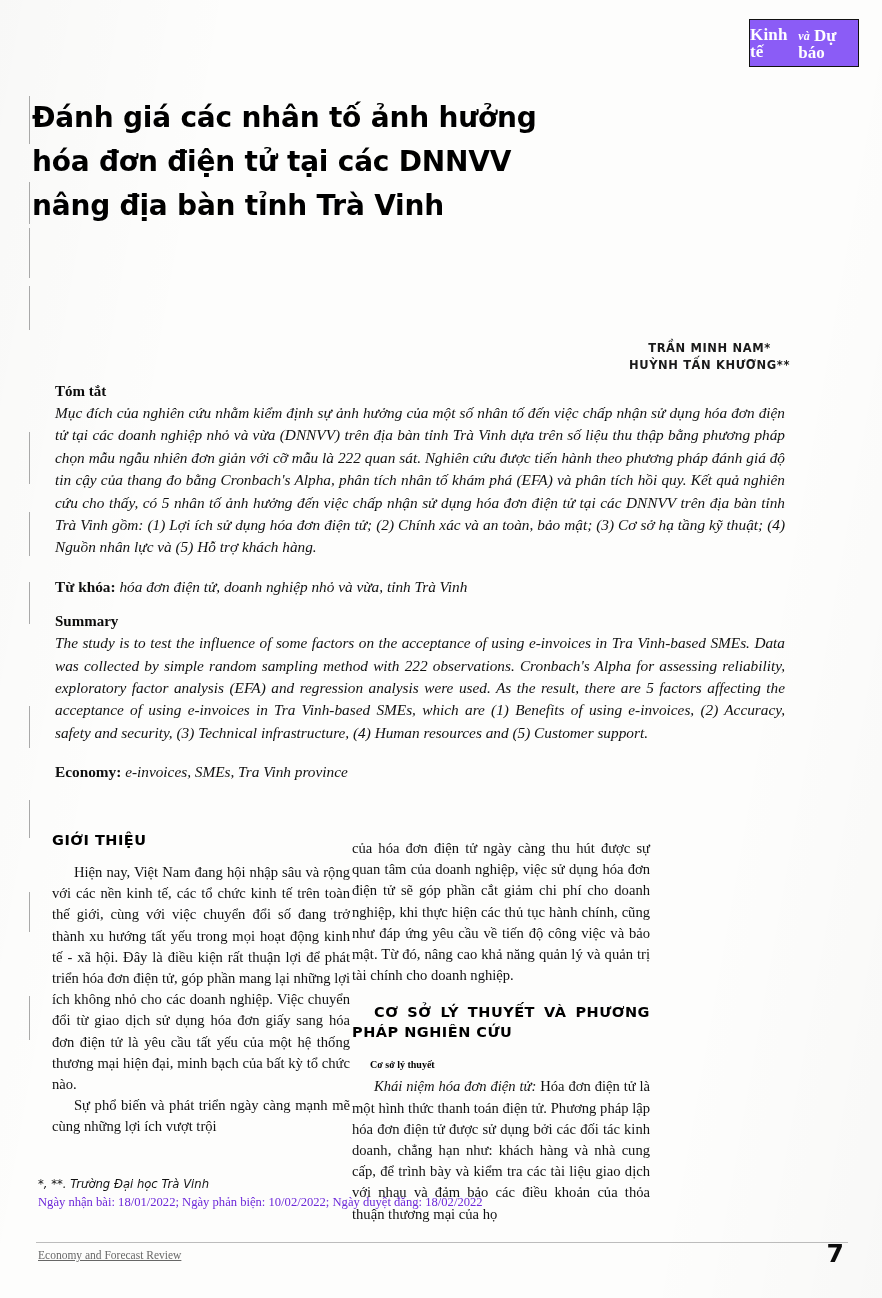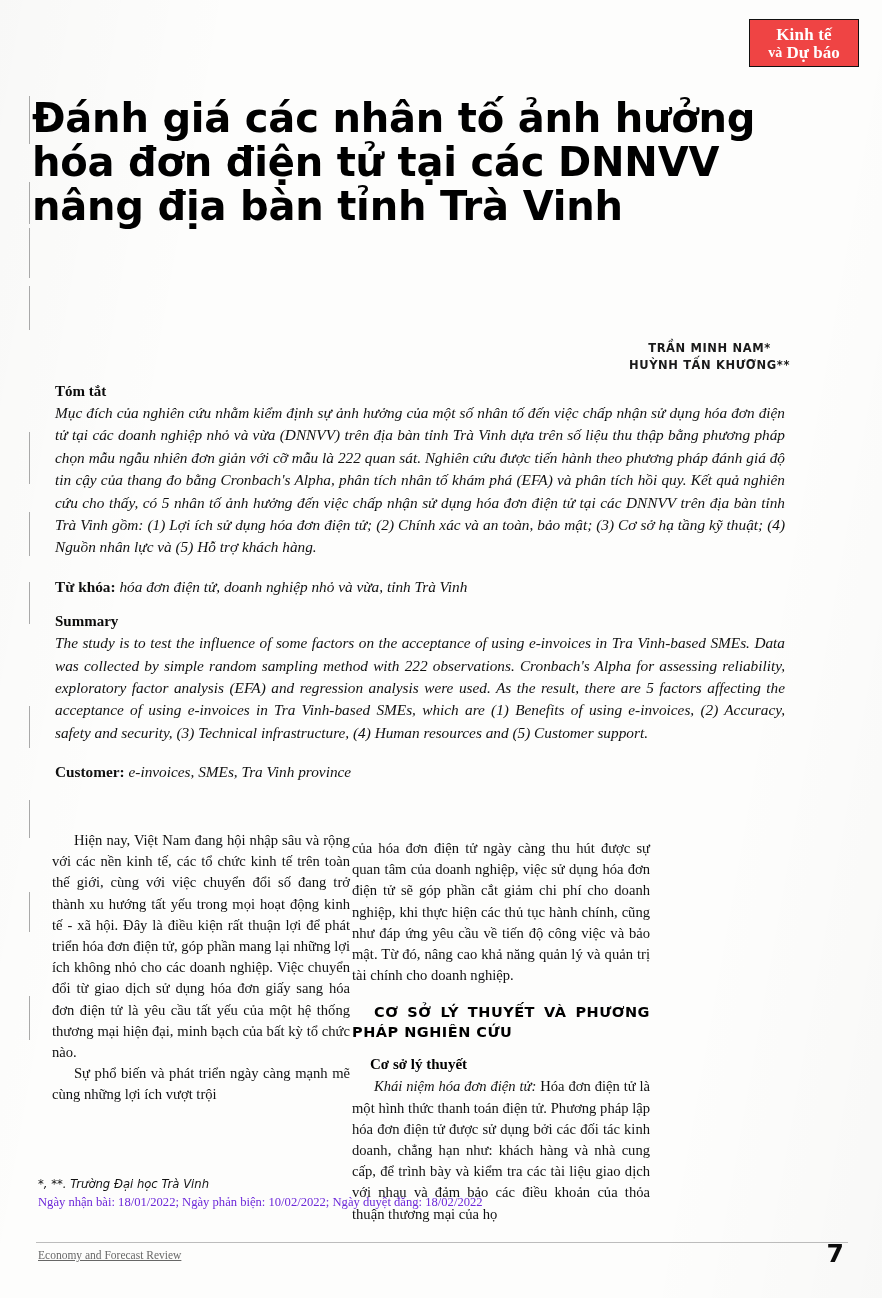--- a/index.html
+++ b/index.html
@@ -39,56 +39,56 @@
     opacity: .75;
   }
 
   
   .logo-box {
     position: absolute;
     right: 24px;
     top: 20px;
     width: 108px;
     height: 46px;
-    background: #ef4444;
+    background: #8b5cf6;
     color: #ffffff;
     display: flex;
-    flex-direction: column;
     align-items: center;
     justify-content: center;
     line-height: 1.0;
     box-shadow: 0 0 0 1px #111;
   }
   .logo-line1 {
     font-family: "Liberation Serif", serif;
     font-weight: 700;
     font-size: 17px;
     letter-spacing: .2px;
   }
   .logo-line2 {
     font-family: "Liberation Serif", serif;
     font-weight: 700;
     font-size: 17px;
     margin-top: 1px;
   }
   .logo-line2 .small {
-    font-size: 14px;
+    font-size: 12px;
     font-weight: 700;
     vertical-align: 1px;
+    font-style: italic;
   }
 
   
   .title {
     position: absolute;
     left: 32px;
     top: 96px;
     width: 760px;
     font-family: "DejaVu Sans", sans-serif;
     font-weight: 700;
-    font-size: 40px;
+    font-size: 28px;
     line-height: 44px;
     letter-spacing: -0.2px;
     color: #000;
   }
   .title div { white-space: nowrap; }
 
   
   .authors {
     position: absolute;
     right: 92px;
@@ -156,21 +156,21 @@
     line-height: 20px;
     letter-spacing: .5px;
     margin-bottom: 12px;
     color: #000;
     text-align: justify;
   }
   .sec-head.indent { text-indent: 22px; }
   .sub-head {
     font-family: "Liberation Serif", serif;
     font-weight: 700;
-    font-size: 15px;
+    font-size: 10px;
     line-height: 21px;
     margin-bottom: 1px;
     text-indent: 18px;
     color: #000;
   }
   p.body-p {
     margin: 0;
     text-indent: 22px;
   }
   .run-in {
@@ -280,26 +280,27 @@
     </div>
 
     <div class="gap-b"></div>
 
     <div class="abs-head">Summary</div>
     <div class="abs-body">The study is to test the influence of some factors on the acceptance of using e-invoices in Tra Vinh-based SMEs. Data was collected by simple random sampling method with 222 observations. Cronbach's Alpha for assessing reliability, exploratory factor analysis (EFA) and regression analysis were used. As the result, there are 5 factors affecting the acceptance of using e-invoices in Tra Vinh-based SMEs, which are (1) Benefits of using e-invoices, (2) Accuracy, safety and security, (3) Technical infrastructure, (4) Human resources and (5) Customer support.</div>
 
     <div class="gap-a"></div>
 
     <div class="kw">
-      <b>Customer:</b>
+      <b>Economy:</b>
       <i>e-invoices, SMEs, Tra Vinh province</i>
     </div>
   </div>
 
   <div class="col col-left">
+    <div class="sec-head">GIỚI THIỆU</div>
     <p class="body-p">Hiện nay, Việt Nam đang hội nhập sâu và rộng với các nền kinh tế, các tổ chức kinh tế trên toàn thế giới, cùng với việc chuyển đổi số đang trở thành xu hướng tất yếu trong mọi hoạt động kinh tế - xã hội. Đây là điều kiện rất thuận lợi để phát triển hóa đơn điện tử, góp phần mang lại những lợi ích không nhỏ cho các doanh nghiệp. Việc chuyển đổi từ giao dịch sử dụng hóa đơn giấy sang hóa đơn điện tử là yêu cầu tất yếu của một hệ thống thương mại hiện đại, minh bạch của bất kỳ tổ chức nào.</p>
     <p class="body-p">Sự phổ biến và phát triển ngày càng mạnh mẽ cùng những lợi ích vượt trội</p>
   </div>
 
   <div class="col col-right">
     <p class="body-p" style="text-indent:0">của hóa đơn điện tử ngày càng thu hút được sự quan tâm của doanh nghiệp, việc sử dụng hóa đơn điện tử sẽ góp phần cắt giảm chi phí cho doanh nghiệp, khi thực hiện các thủ tục hành chính, cũng như đáp ứng yêu cầu về tiến độ công việc và bảo mật. Từ đó, nâng cao khả năng quản lý và quản trị tài chính cho doanh nghiệp.</p>
     <div class="spacer-head"></div>
     <div class="sec-head indent">CƠ SỞ LÝ THUYẾT VÀ PHƯƠNG PHÁP NGHIÊN CỨU</div>
     <div class="sub-head">Cơ sở lý thuyết</div>
     <p class="body-p"><span class="run-in">Khái niệm hóa đơn điện tử:</span><span> Hóa đơn điện tử là một hình thức thanh toán điện tử. Phương pháp lập hóa đơn điện tử được sử dụng bởi các đối tác kinh doanh, chẳng hạn như: khách hàng và nhà cung cấp, để trình bày và kiểm tra các tài liệu giao dịch với nhau và đảm bảo các điều khoản của thỏa thuận thương mại của họ</span></p>

